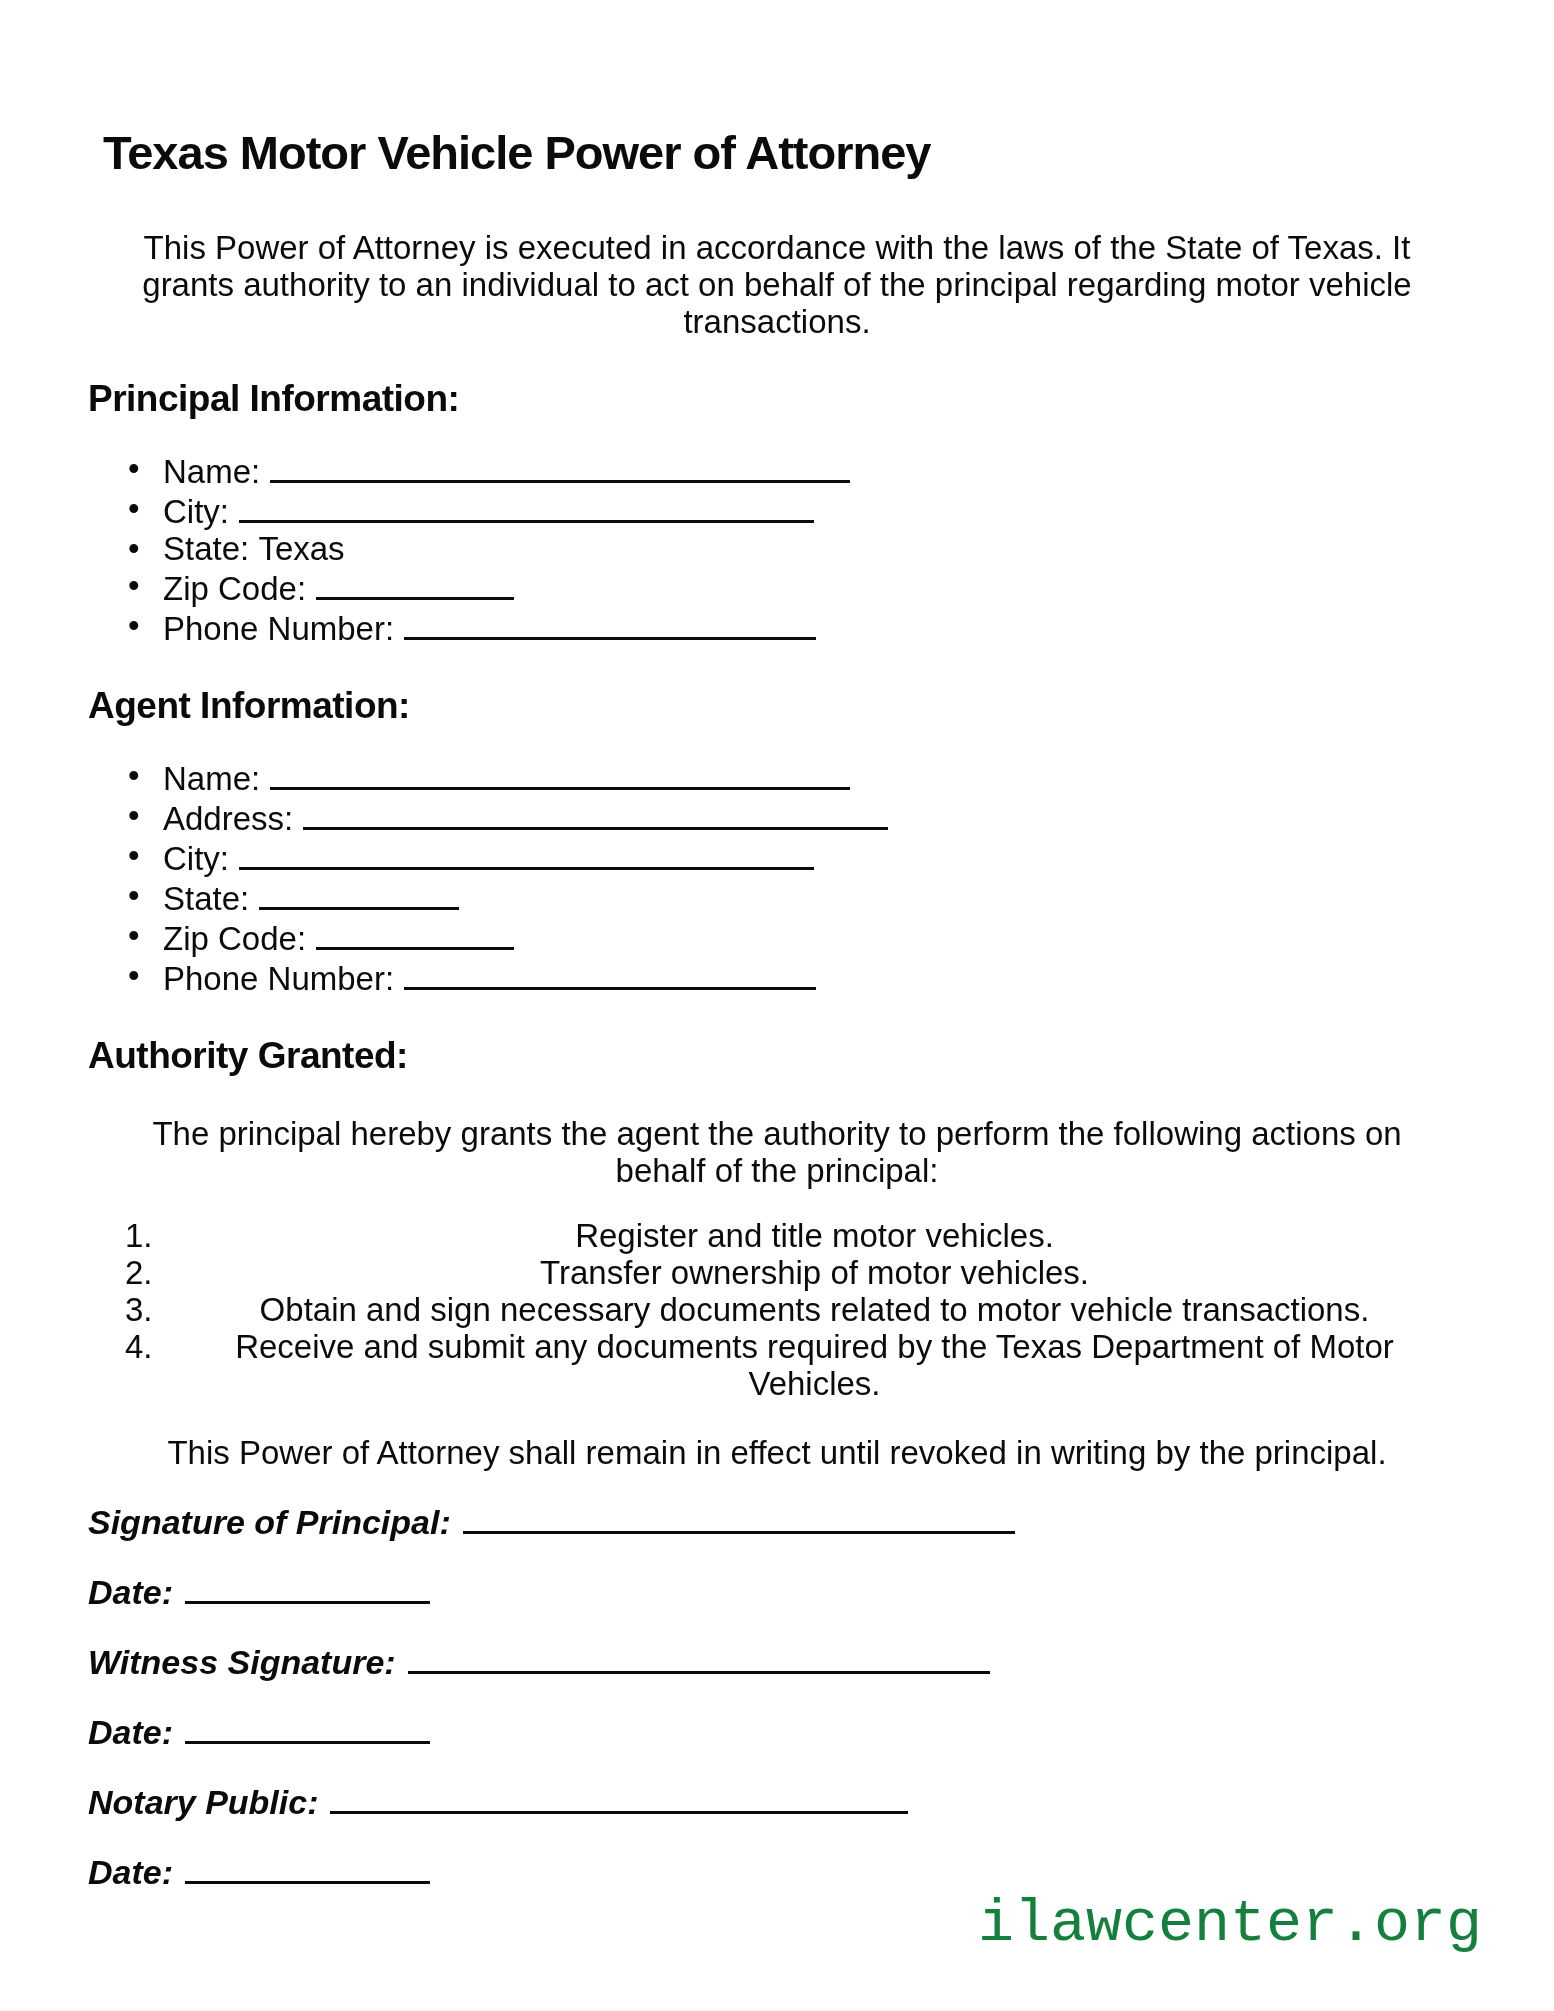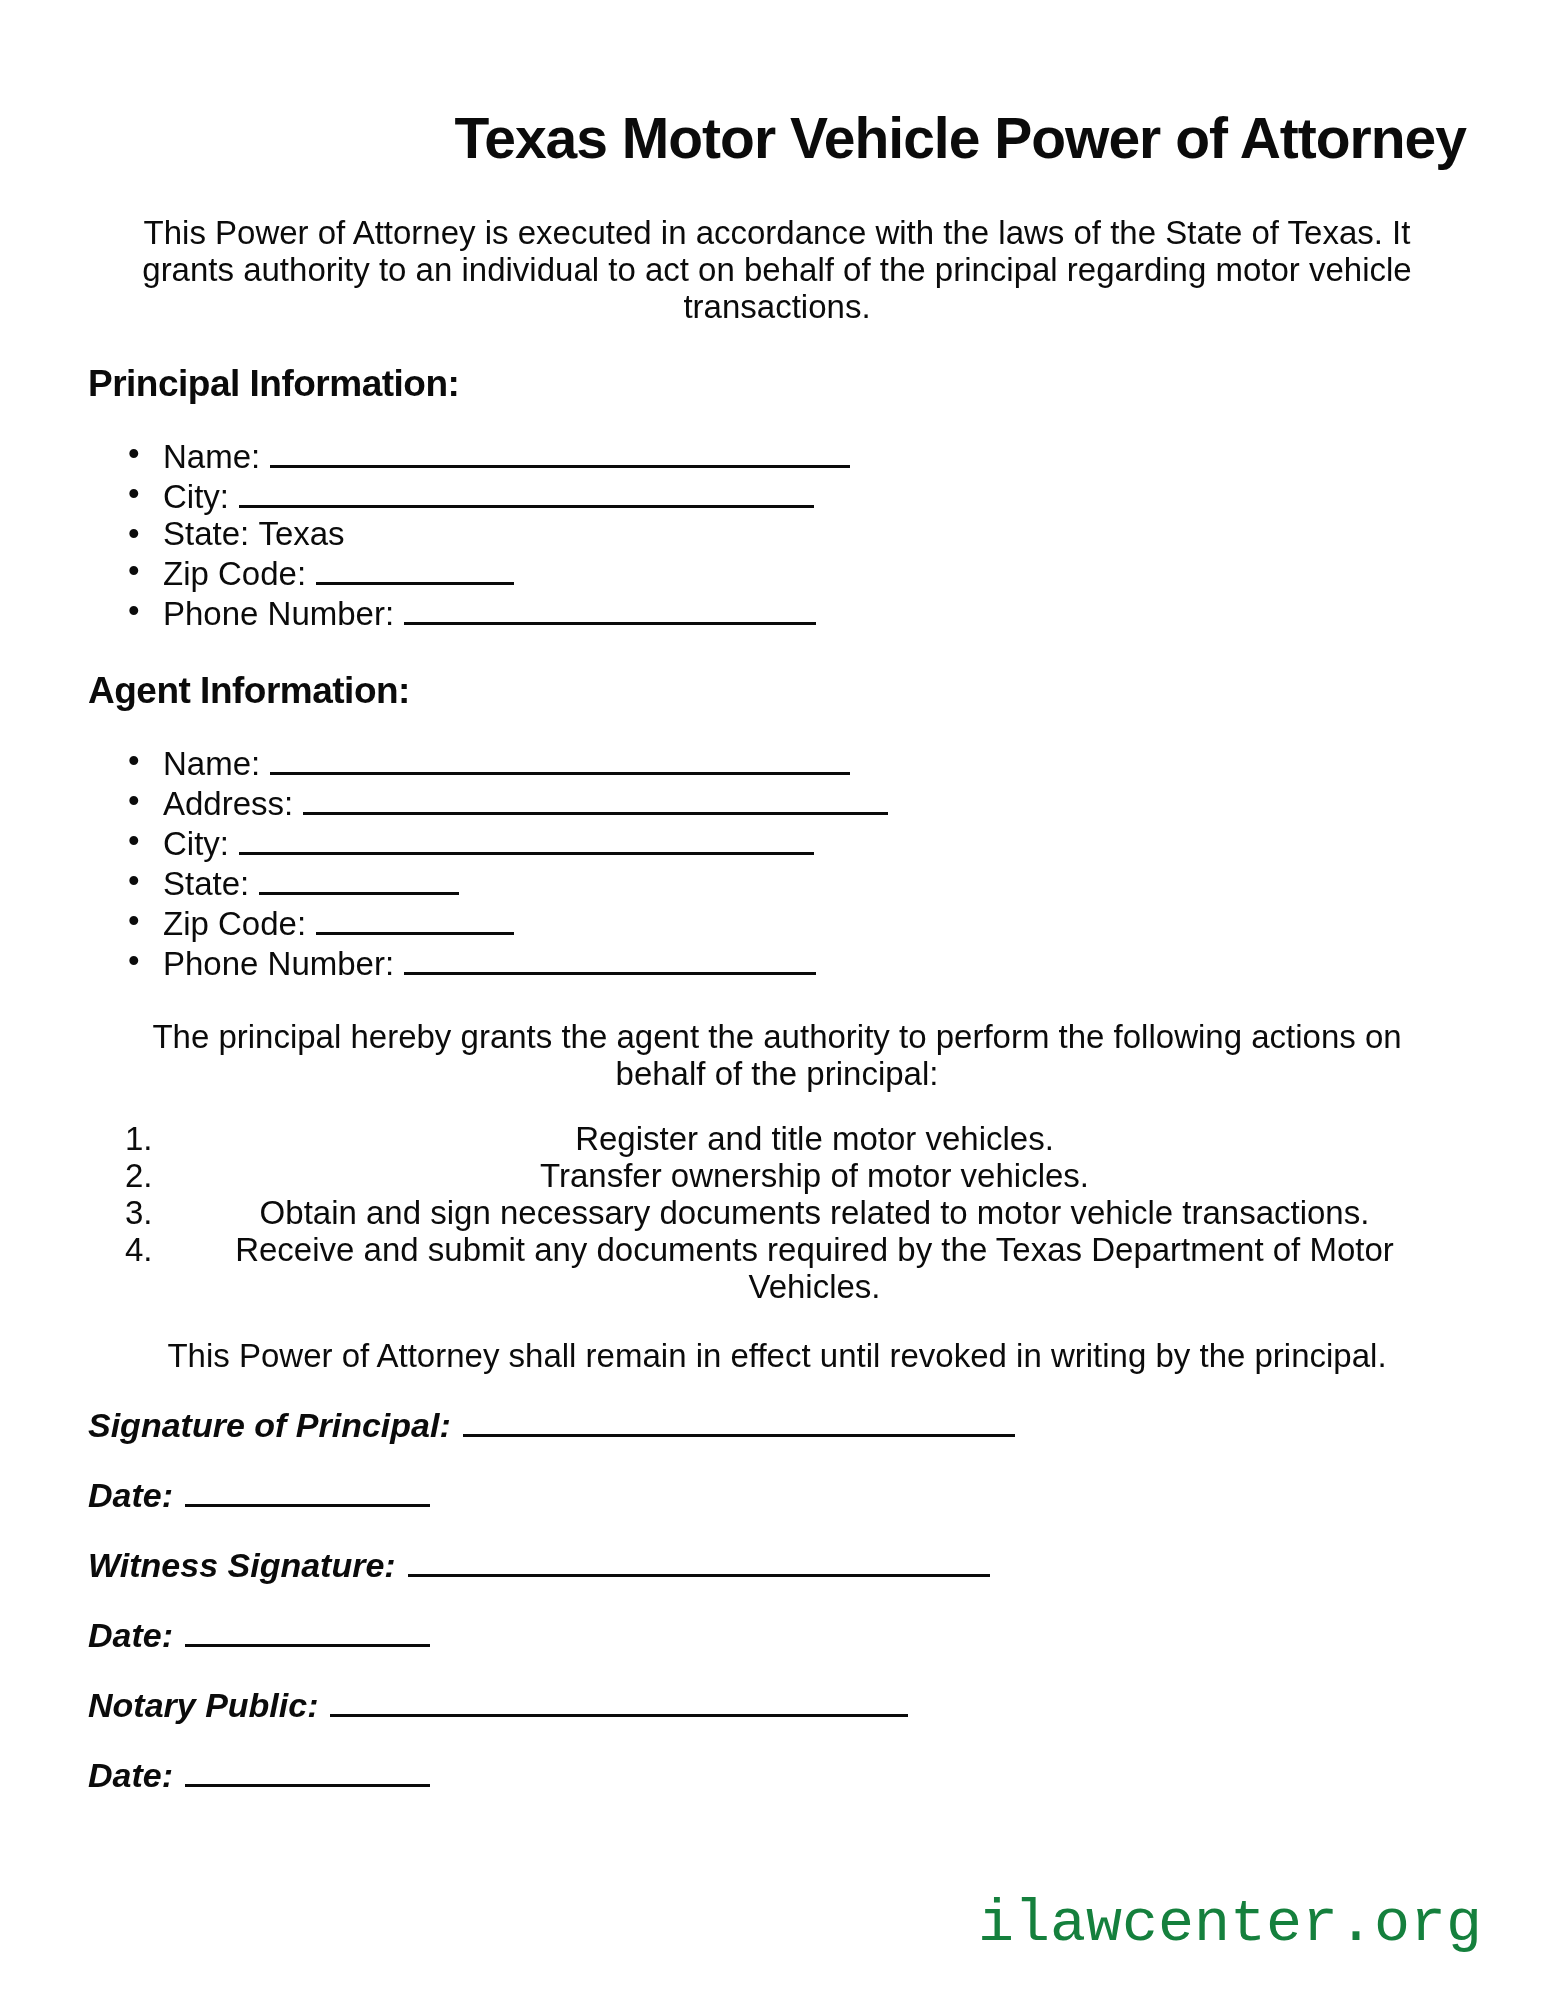--- a/index.html
+++ b/index.html
@@ -14,28 +14,27 @@
     box-sizing: border-box;
     padding: 0 88px;
     overflow: hidden;
     background: #ffffff;
     color: #0b0b0b;
     font-family: "Liberation Sans", "DejaVu Sans", sans-serif;
     font-size: 33px;
     line-height: 37px;
   }
   .doc-title {
-    margin: 0;
+    margin: 15px;
     padding-top: 98px;
-    font-size: 57px;
+    font-size: 47px;
     line-height: 80px;
     font-weight: bold;
     letter-spacing: -1px;
     white-space: nowrap;
-    text-align: right;
   }
   .para {
     margin-top: 36px;
   }
   .line {
     white-space: nowrap;
     text-align: center;
   }
   .section-heading {
     margin: 36px 0 0 0;
@@ -156,20 +155,21 @@
       <span class="bullet">•</span><span>State:</span><span class="blank w200"></span>
     </div>
     <div class="field-row">
       <span class="bullet">•</span><span>Zip Code:</span><span class="blank w198"></span>
     </div>
     <div class="field-row">
       <span class="bullet">•</span><span>Phone Number:</span><span class="blank w412"></span>
     </div>
   </div>
 
+  <h2 class="section-heading">Authority Granted:</h2>
 
   <div class="para">
     <div class="line">The principal hereby grants the agent the authority to perform the following actions on</div>
     <div class="line">behalf of the principal:</div>
   </div>
 
   <div class="action-list">
     <div class="action-row">
       <span class="action-number">1.</span>
       <div class="line">Register and title motor vehicles.</div>

